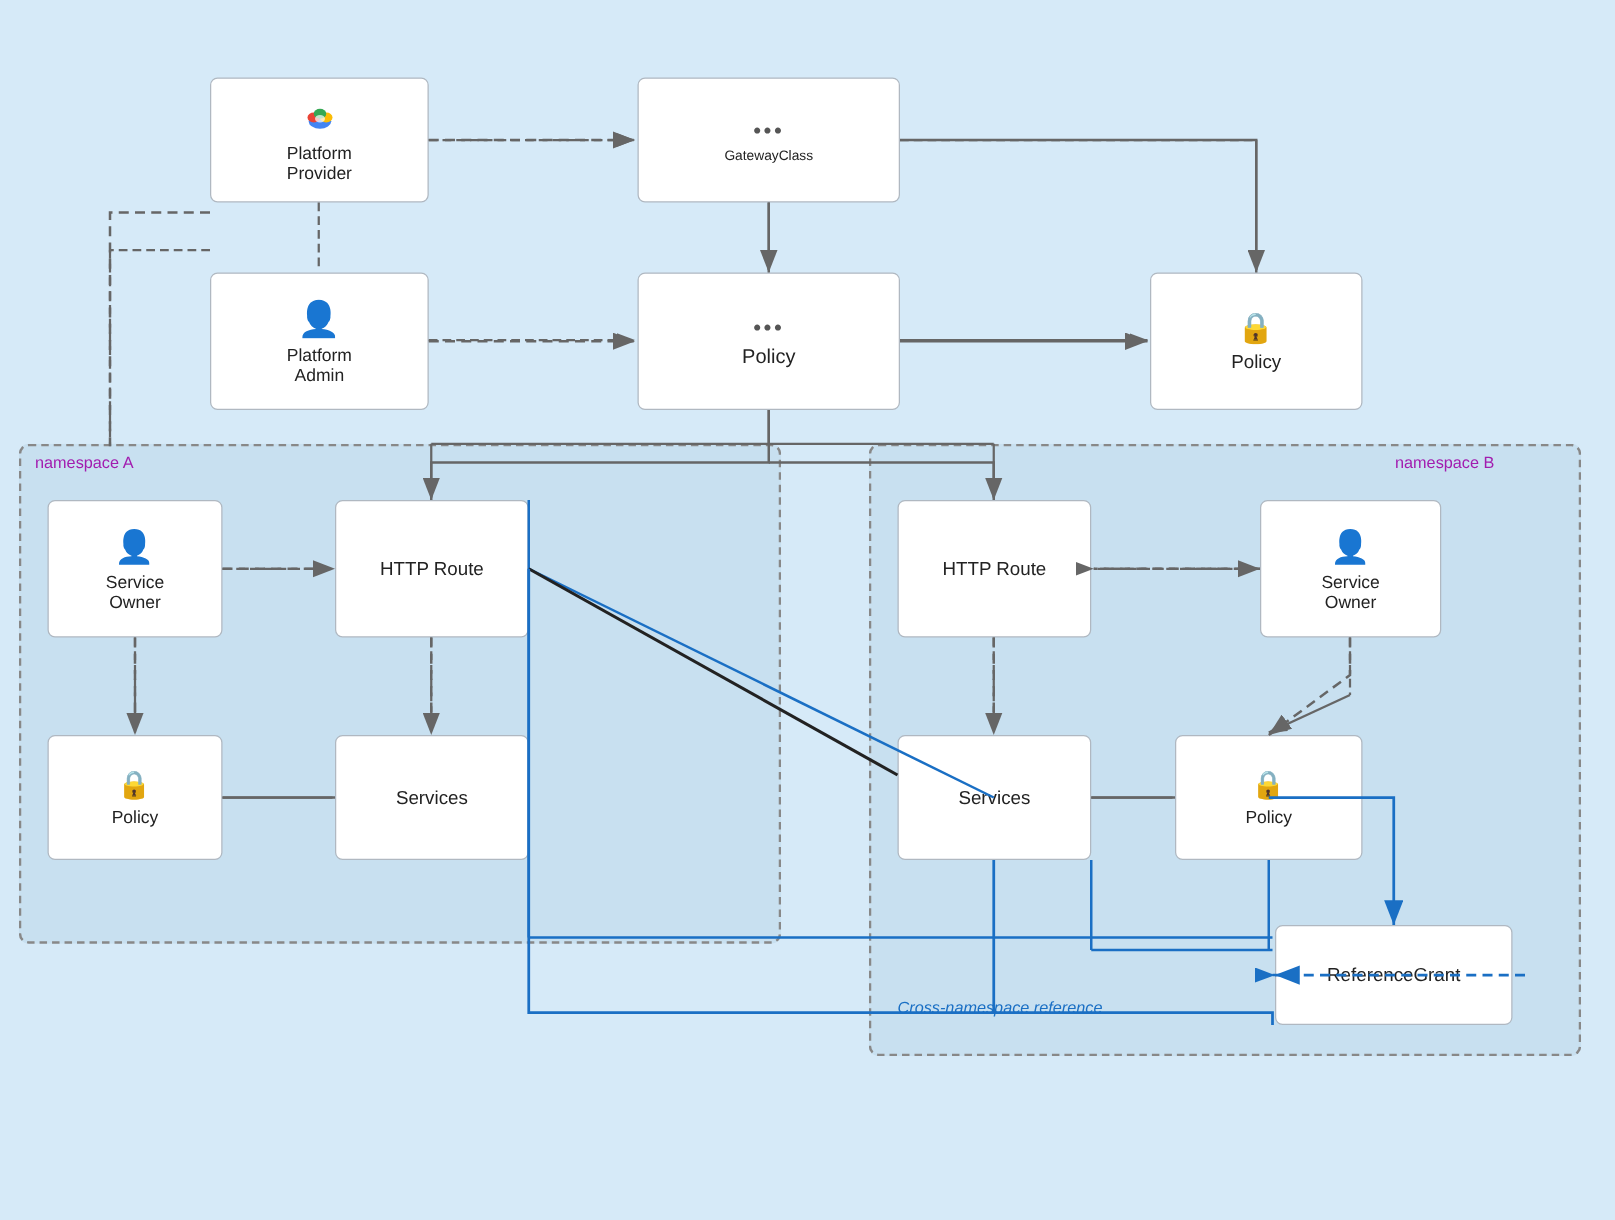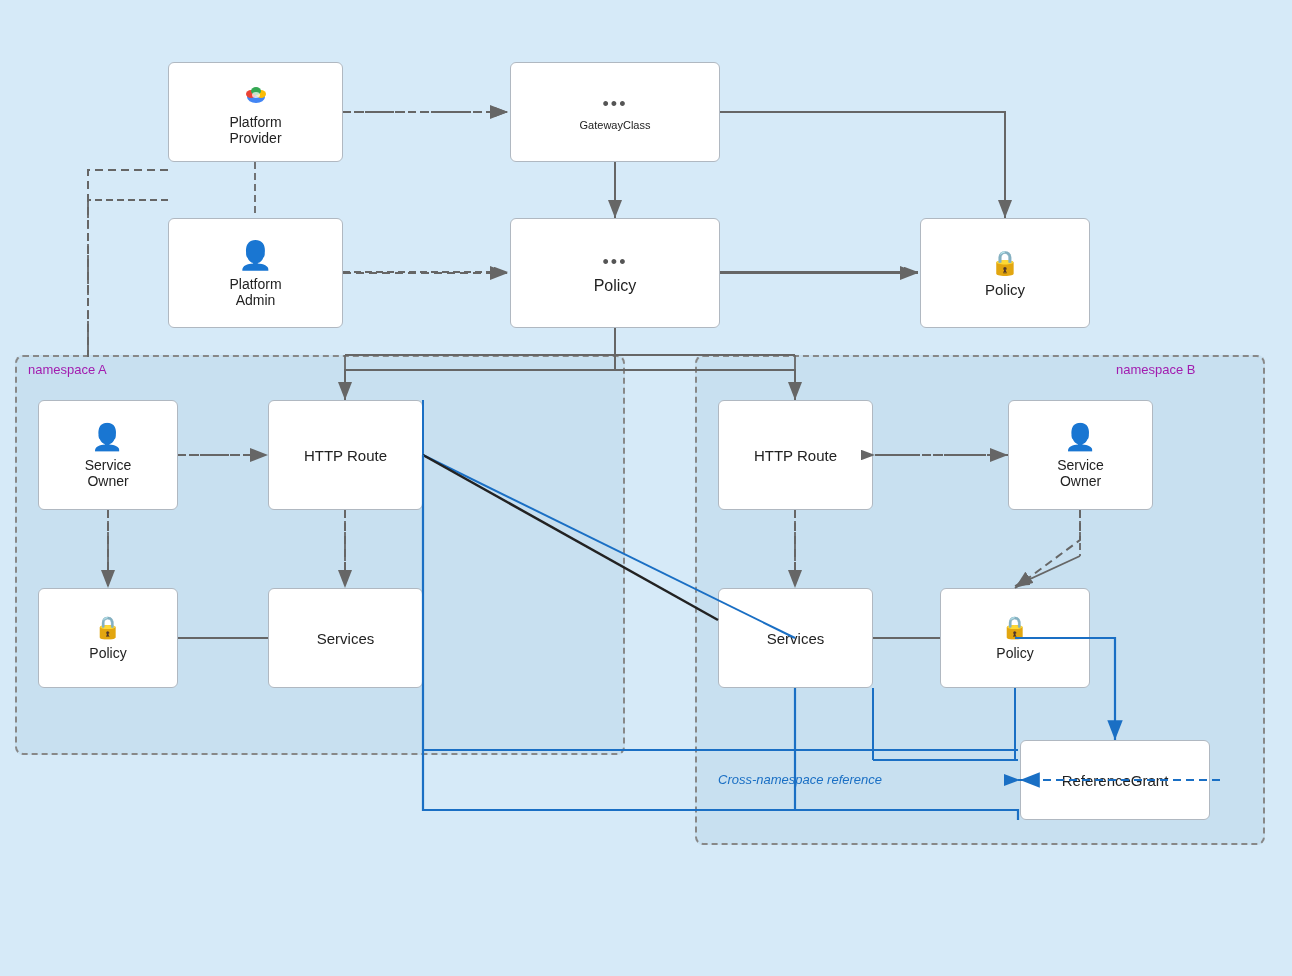--- a/index.html
+++ b/index.html
@@ -152,21 +152,21 @@
 
   <div class="box" style="left:940px;top:588px;width:150px;height:100px;">
     <span style="font-size:22px;">🔒</span>
     <span style="font-size:14px;font-weight:500;">Policy</span>
   </div>
 
   <div class="box" style="left:1020px;top:740px;width:190px;height:80px;">
     <span style="font-size:15px;font-weight:500;">ReferenceGrant</span>
   </div>
 
-  <span class="cross-ns-label" style="left:718px;top:772px;">Cross-namespace reference</span>
+  <span class="cross-ns-label" style="left:718px;top:798px;">Cross-namespace reference</span>
 
   <svg class="arrows">
     <defs>
       <marker id="arrowhead-gray" markerWidth="8" markerHeight="6" refX="8" refY="3" orient="auto">
         <polygon points="0 0, 8 3, 0 6" fill="#666"></polygon>
       </marker>
       <marker id="arrowhead-gray-start" markerWidth="8" markerHeight="6" refX="0" refY="3" orient="auto">
         <polygon points="8 0, 0 3, 8 6" fill="#666"></polygon>
       </marker>
       <marker id="arrowhead-blue" markerWidth="8" markerHeight="6" refX="8" refY="3" orient="auto">

